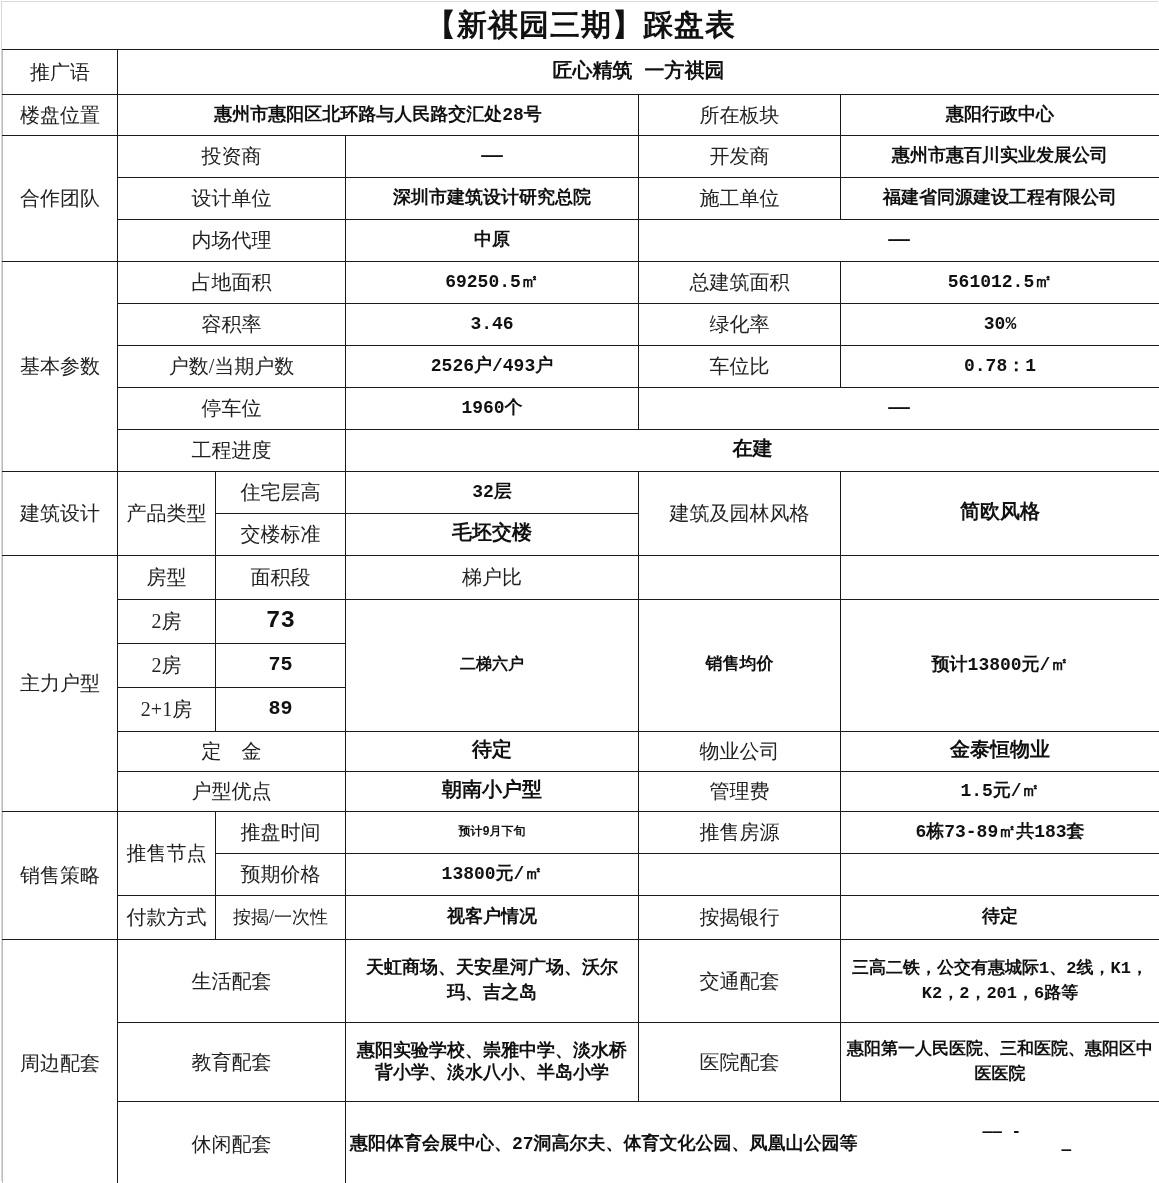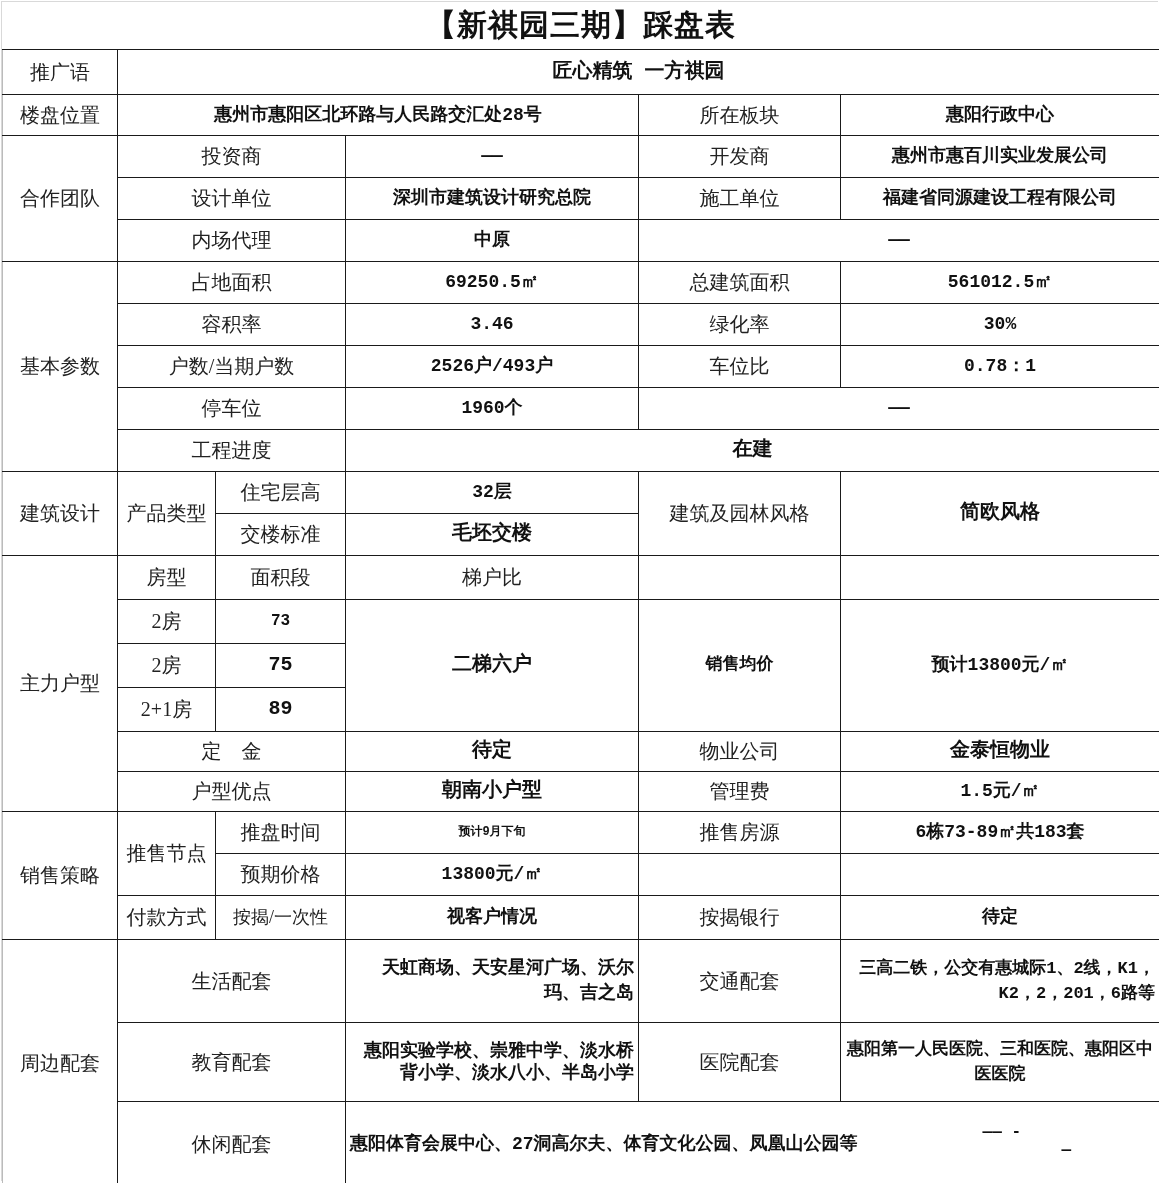--- a/index.html
+++ b/index.html
@@ -26,21 +26,21 @@
     line-height: 24px;
     white-space: nowrap;
     overflow: hidden;
   }
   td.lbl { font-family: "Liberation Serif", "DejaVu Serif", serif; font-weight: normal; color: #222; font-size: 20px; }
   td.val { font-weight: bold; font-size: 18px; font-family: Liberation Mono, monospace; }
   td.title-cell {
     font-size: 30px; font-weight: bold; border-top: none; border-left: none; border-right: none;
     font-family: "DejaVu Serif", serif; letter-spacing: 1px;
   }
-  td.wrap { white-space: normal; text-align: right; padding: 16px 4px; line-height: 25px; }
+  td.wrap { white-space: normal; text-align: center; padding: 16px 4px; line-height: 25px; }
   td.wrap-c { white-space: normal; line-height: 25px; }
   td.outer-l { border-left: 1px solid #bbb; }
   .lei-extra { position: relative; }
   .lei-extra .dash1 { position: absolute; right: 138px; top: 18px; color:#111; font-weight:bold; font-size: 16px; }
   .lei-extra .dash2 { position: absolute; right: 88px; top: 36px; color:#111; font-weight:bold; font-size: 16px; }
 </style>
 </head>
 <body>
 
 <div class="sheet">
@@ -135,22 +135,22 @@
   <tr style="height:44px">
     <td rowspan="6" class="lbl outer-l">主力户型</td>
     <td class="lbl">房型</td>
     <td class="lbl">面积段</td>
     <td class="lbl">梯户比</td>
     <td></td>
     <td></td>
   </tr>
   <tr style="height:44px">
     <td class="lbl">2房</td>
-    <td class="val" style="font-size:16px">73</td>
-    <td rowspan="3" class="val" style="font-size:20px">二梯六户</td>
+    <td class="val" style="font-size:24px">73</td>
+    <td rowspan="3" class="val" style="font-size:16px">二梯六户</td>
     <td rowspan="3" class="val" style="font-size:17px">销售均价</td>
     <td rowspan="3" class="val">预计13800元/㎡</td>
   </tr>
   <tr style="height:44px">
     <td class="lbl">2房</td>
     <td class="val" style="font-size:20px">75</td>
   </tr>
   <tr style="height:44px">
     <td class="lbl">2+1房</td>
     <td class="val" style="font-size:20px">89</td>

